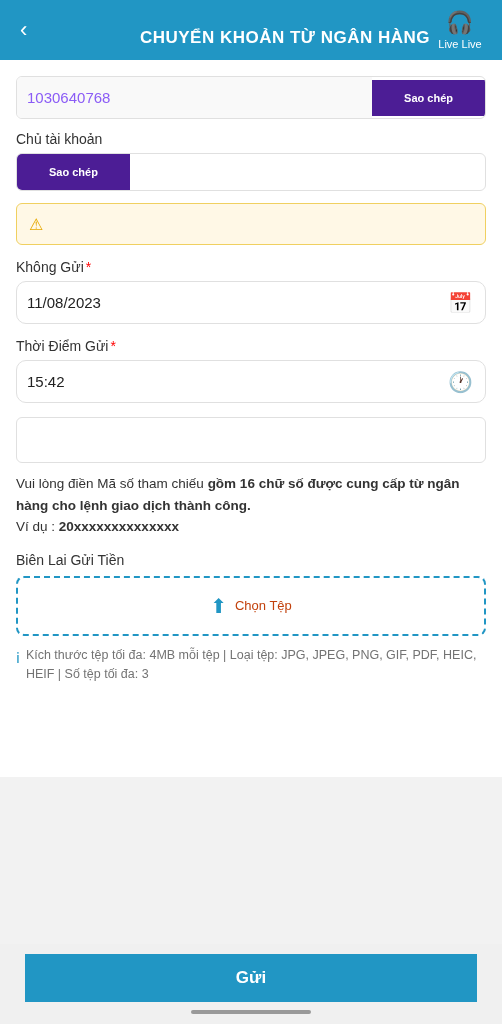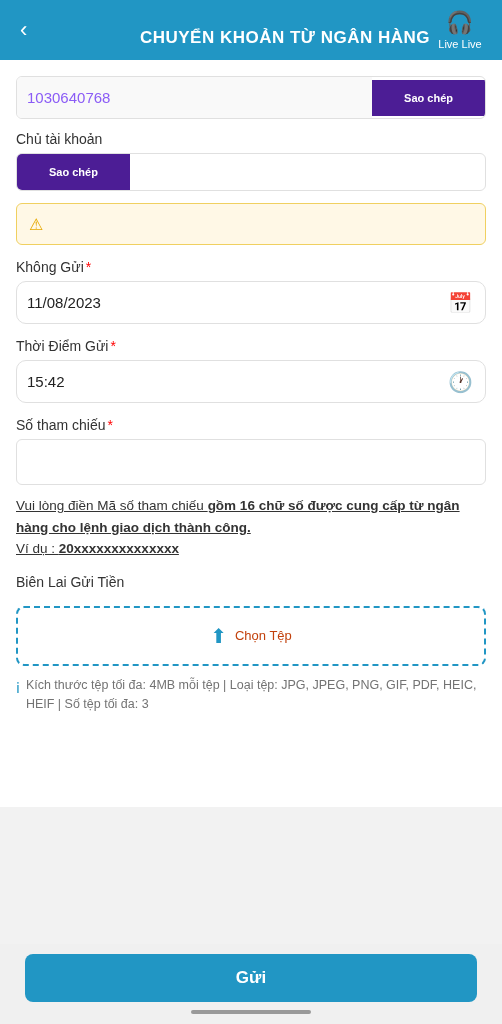--- a/index.html
+++ b/index.html
@@ -161,31 +161,30 @@
       color: #222;
       height: 46px;
     }
 
     
     .instruction-text {
       font-size: 13.5px;
       color: #333;
       line-height: 1.6;
       margin-bottom: 14px;
-      text-decoration: underline;
     }
     .instruction-text strong {
       font-weight: 700;
     }
 
     
     .section-title {
       font-size: 14px;
       color: #333;
-      margin-bottom: 16px;
+      margin-bottom: 8px;
     }
     .upload-box {
       border: 2px dashed #2196c4;
       border-radius: 8px;
       display: flex;
       align-items: center;
       justify-content: center;
       gap: 8px;
       padding: 16px;
       cursor: pointer;
@@ -236,21 +235,21 @@
       align-items: center;
       justify-content: center;
       position: fixed;
       bottom: 0;
       width: 502px;
     }
     .submit-btn {
       background: #2196c4;
       color: white;
       border: none;
-      border-radius: 8px;
+      border-radius: 0;
       padding: 14px 60px;
       font-size: 17px;
       font-weight: 600;
       cursor: pointer;
       width: 90%;
     }
     .home-indicator {
       width: 120px;
       height: 4px;
       background: #999;
@@ -303,23 +302,20 @@
   
   <div class="section-label">
     <span>Thời Điểm Gửi</span><span class="required">*</span>
   </div>
   <div class="input-with-icon">
     <input type="text" value="15:42" readonly="" style="">
     <span class="input-icon">🕐</span>
   </div>
 
   
-  <div class="section-label">
-    <span>Số tham chiếu</span><span class="required">*</span>
-  </div>
   <input class="ref-input" type="text" placeholder="" style="">
 
   
   <div class="instruction-text">
     <span>Vui lòng điền Mã số tham chiếu </span><strong>gồm 16 chữ số được cung cấp từ ngân hàng cho lệnh giao dịch thành công.</strong><br><span>Ví dụ : </span><strong>20xxxxxxxxxxxxxx</strong>
   </div>
 
   
   <div class="section-title">Biên Lai Gửi Tiền</div>
 

